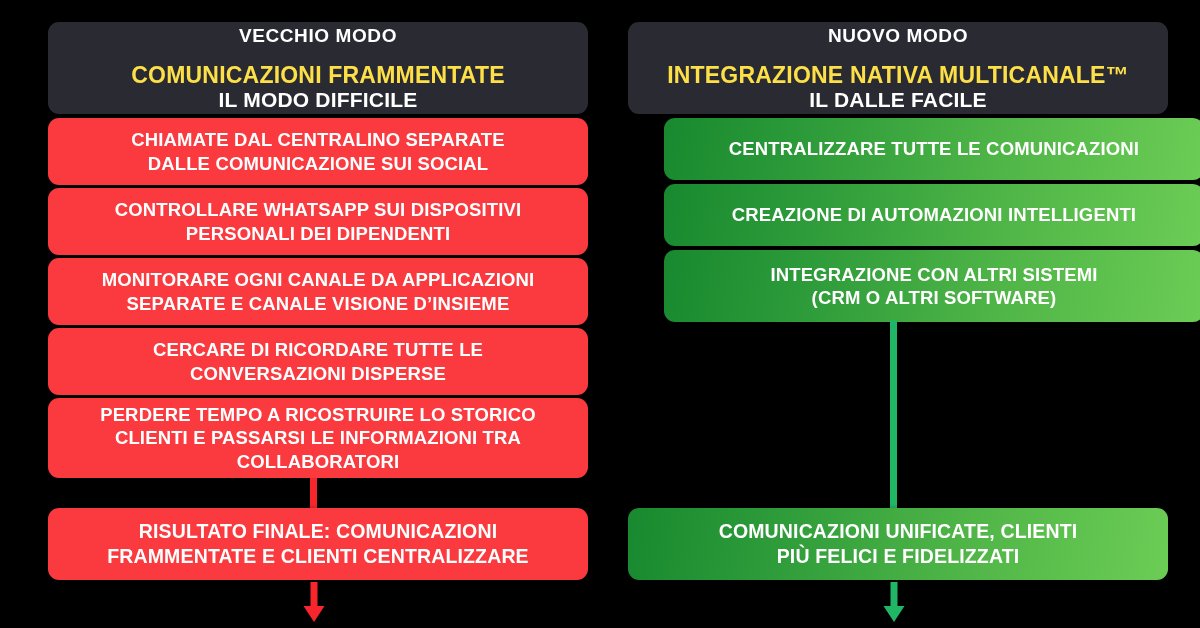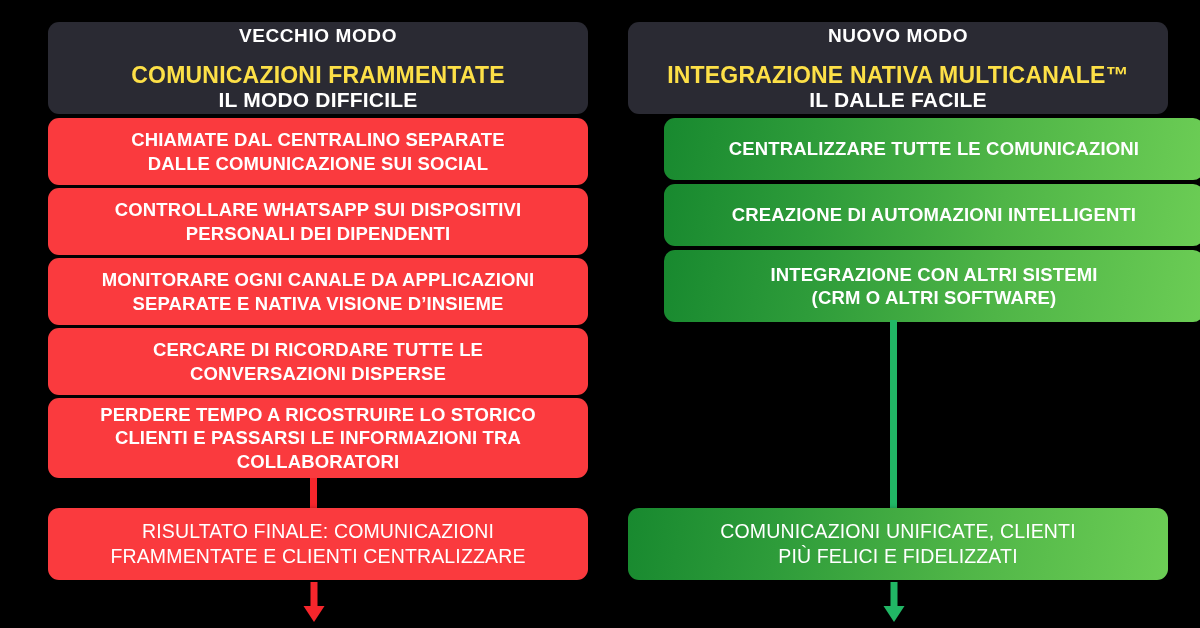--- a/index.html
+++ b/index.html
@@ -104,21 +104,21 @@
   .result-box {
     position: absolute;
     left: 0;
     width: 540px;
     border-radius: 11px;
     display: flex;
     align-items: center;
     justify-content: center;
     text-align: center;
     color: #ffffff;
-    font-weight: normal;
+    font-weight: bold;
     font-size: 19.5px;
     line-height: 1.3;
     letter-spacing: 0.15px;
     padding: 4px 16px;
     box-shadow: 0 3px 6px rgba(0,0,0,0.85);
   }
   .result-box.red { background: #fa3a3e; }
   .result-box.green {
     background: linear-gradient(100deg, #18892f 0%, #2e9c3a 28%, #4fb547 62%, #6ccd55 100%);
   }
@@ -164,21 +164,21 @@
     <div class="item-box red" style="top:188px;height:67px;">
       <span class="txt">
         <span>CONTROLLARE WHATSAPP SUI DISPOSITIVI</span><br>
         <span>PERSONALI DEI DIPENDENTI</span>
       </span>
     </div>
 
     <div class="item-box red" style="top:258px;height:67px;">
       <span class="txt">
         <span>MONITORARE OGNI CANALE DA APPLICAZIONI</span><br>
-        <span>SEPARATE E NATIVA VISIONE D’INSIEME</span>
+        <span>SEPARATE E CANALE VISIONE D’INSIEME</span>
       </span>
     </div>
 
     <div class="item-box red" style="top:328px;height:67px;">
       <span class="txt">
         <span>CERCARE DI RICORDARE TUTTE LE</span><br>
         <span>CONVERSAZIONI DISPERSE</span>
       </span>
     </div>
 

